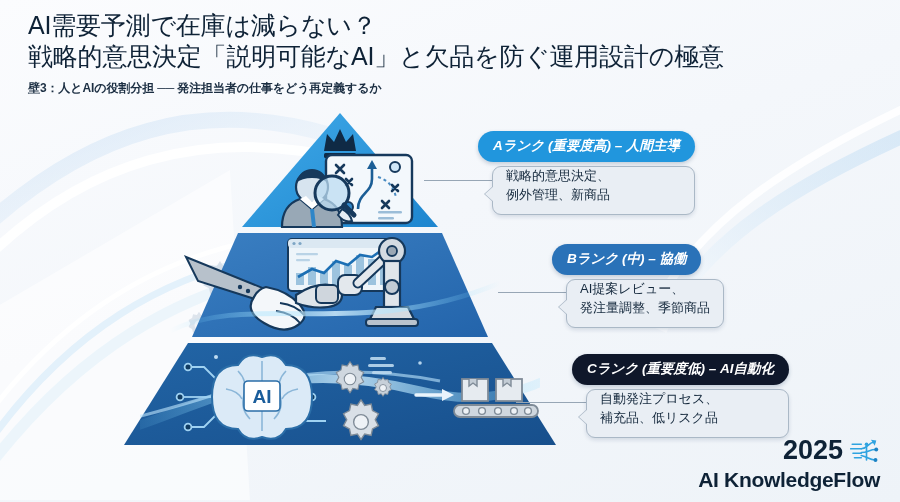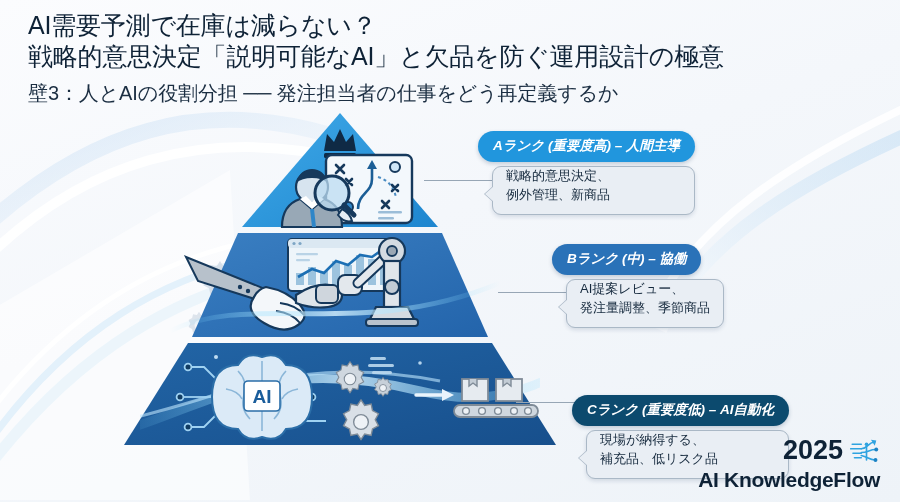--- a/index.html
+++ b/index.html
@@ -14,22 +14,23 @@
   .gear{position:absolute;fill:#d6dee8;opacity:.85;}
   
   .header{position:absolute;left:28px;top:10px;width:840px;z-index:6;}
   .title-l1,.title-l2{
     font-weight:normal;letter-spacing:-.2px;color:#0e2236;
     line-height:1.25;white-space:nowrap;
   }
   .title-l1{font-size:25px;}
   .title-l2{font-size:25px;}
   .subtitle{
-    margin-top:7px;font-size:20px;color:#1b2e42;white-space:nowrap;
+    margin-top:7px;font-size:12px;color:#1b2e42;white-space:nowrap;
     letter-spacing:-.1px;
+    font-weight:bold;
   }
   
   #pyramid{position:absolute;left:120px;top:105px;width:440px;height:360px;z-index:3;}
   
   .callout{position:absolute;z-index:8;}
   .pill{
     display:inline-block;color:#fff;font-weight:bold;font-size:13.5px;
     padding:6px 15px 7px;border-radius:16px;white-space:nowrap;
     box-shadow:0 2px 4px rgba(20,50,90,.22);
     font-style:italic;
@@ -47,21 +48,21 @@
   .bubble::before{border-color:transparent #aab8c6 transparent transparent;}
   .bubble::after{left:-8px;border-color:transparent #e9eef4 transparent transparent;}
   .leader{position:absolute;height:1px;background:#97a6b5;z-index:7;}
   .ca{left:478px;top:131px;}
   .ca .pill{background:#2196dd;}
   .ca .bubble{margin-left:14px;}
   .cb{left:552px;top:244px;}
   .cb .pill{background:#2a72b8;}
   .cb .bubble{margin-left:14px;}
   .cc{left:572px;top:354px;}
-  .cc .pill{background:#0c4a6e;margin-top:41px;}
+  .cc .pill{background:#0f172a;}
   .cc .bubble{margin-left:14px;}
   
   .brand{position:absolute;right:20px;bottom:10px;text-align:right;z-index:9;}
   .brand-year{
     font-size:27px;font-weight:bold;color:#0e2236;line-height:1;
     display:flex;align-items:center;justify-content:flex-end;gap:7px;
   }
   .brand-name{
     font-size:21px;font-weight:bold;color:#0e2236;line-height:1.15;margin-top:3px;
     letter-spacing:-.3px;
@@ -334,21 +335,21 @@
   <div class="pill">Bランク (中) – 協働</div>
   <div class="bubble">
     <div>AI提案レビュー、</div>
     <div>発注量調整、季節商品</div>
   </div>
 </div>
 
 <div class="callout cc">
   <div class="pill">Cランク (重要度低) – AI自動化</div>
   <div class="bubble">
-    <div>現場が納得する、</div>
+    <div>自動発注プロセス、</div>
     <div>補充品、低リスク品</div>
   </div>
 </div>
 
 <div class="brand">
   <div class="brand-year">
     <span>2025</span>
     <svg width="30" height="28" viewBox="0 0 40 36">
       <g stroke="#2fa3e0" stroke-width="2.2" fill="none" stroke-linecap="round">
         <path d="M3 9 h12"></path>

